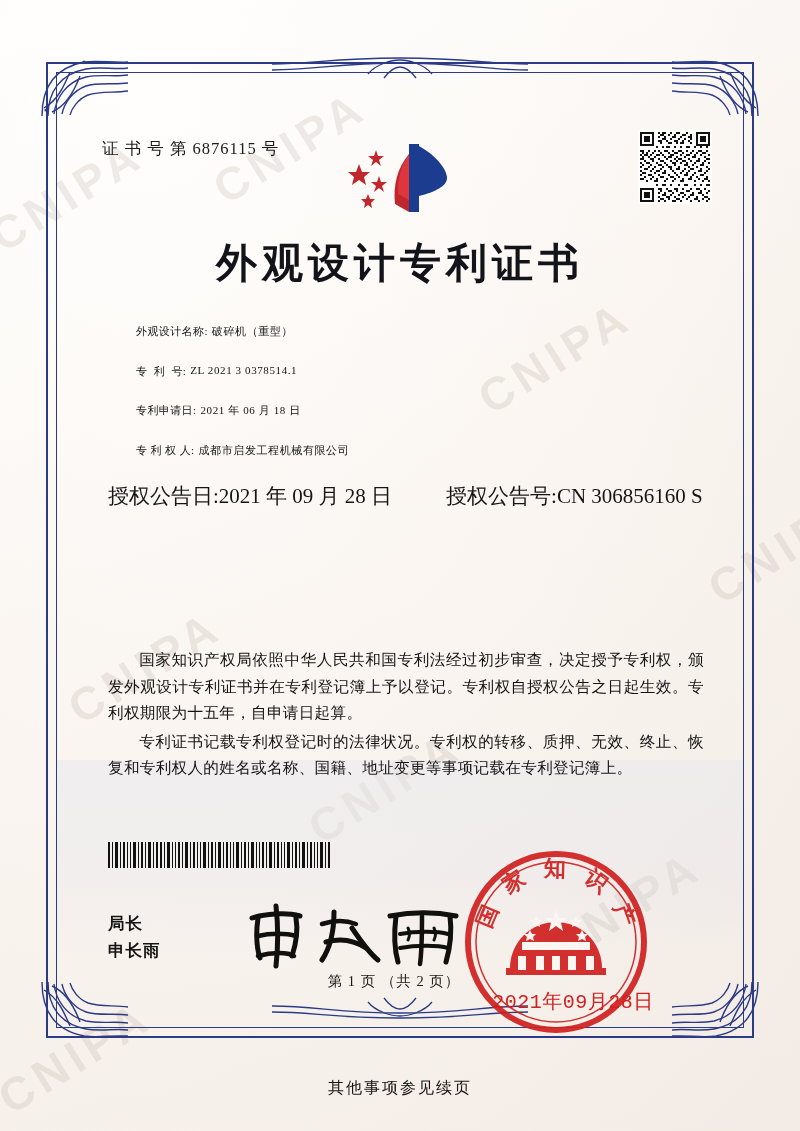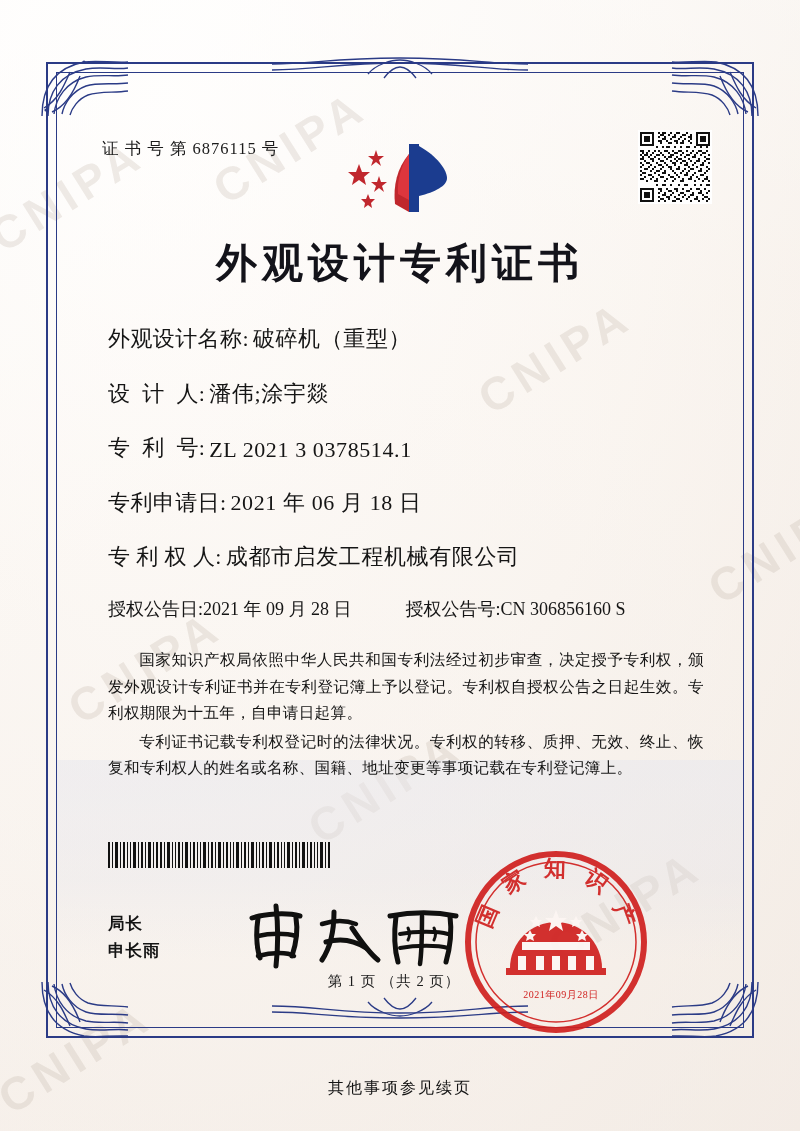--- a/index.html
+++ b/index.html
@@ -128,38 +128,39 @@
 
   
   .fields {
     position: absolute;
     left: 52px;
     top: 252px;
     width: 600px;
   }
   .field {
     display: flex;
-    align-items: flex-end;
+    align-items: flex-start;
     margin-bottom: 24.5px;
-    font-size: 22px;
+    font-size: 11px;
     color: #151515;
     letter-spacing: 0.4px;
+    margin-left: 28px;
   }
   .field .lbl {
     white-space: pre;
     flex: 0 0 auto;
   }
   .field .val {
     margin-left: 4px;
     letter-spacing: 0.6px;
   }
   .field-inline {
     display: flex;
     align-items: baseline;
-    font-size: 18px;
+    font-size: 21px;
     color: #151515;
     margin-bottom: 24.5px;
   }
   .field-inline .seg2 { margin-left: 54px; }
 
   
   .paras {
     position: absolute;
     left: 52px;
     top: 575px;
@@ -206,28 +207,28 @@
   
   .seal {
     position: absolute;
     left: 400px;
     top: 770px;
     width: 200px;
     height: 200px;
   }
   .seal-date {
     position: absolute;
-    left: 410px;
+    left: 422px;
     top: 916px;
     width: 190px;
     text-align: center;
     color: #d0201f;
-    font-size: 10px;
+    font-size: 20px;
     letter-spacing: 0.5px;
-    font-family: Liberation Serif, serif;
+    font-family: Liberation Mono, monospace;
   }
 
   
   .page-num {
     position: absolute;
     left: 0; right: 12px;
     top: 900px;
     text-align: center;
     font-size: 14.5px;
     color: #1a1a1a;
@@ -632,24 +633,20 @@
 
     <div class="doc-title">外观设计专利证书</div>
 
     <div class="fields">
 
       <div class="field">
         <span class="lbl">外观设计名称:</span>
         <span class="val">破碎机（重型）</span>
       </div>
 
-      <div class="field">
-        <span class="lbl">设  计  人:</span>
-        <span class="val">潘伟;涂宇燚</span>
-      </div>
 
       <div class="field">
         <span class="lbl">专  利  号:</span>
         <span class="val">ZL 2021 3 0378514.1</span>
       </div>
 
       <div class="field">
         <span class="lbl">专利申请日:</span>
         <span class="val">2021 年 06 月 18 日</span>
       </div>

